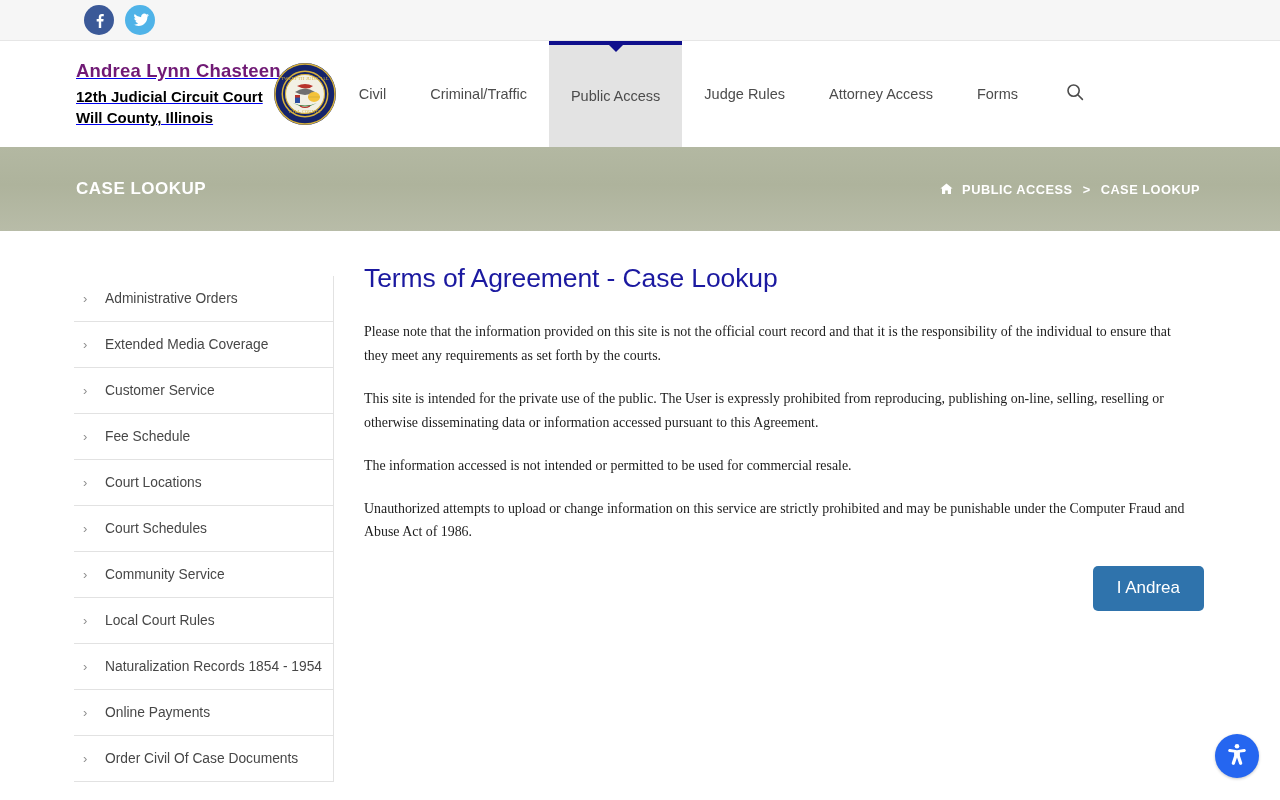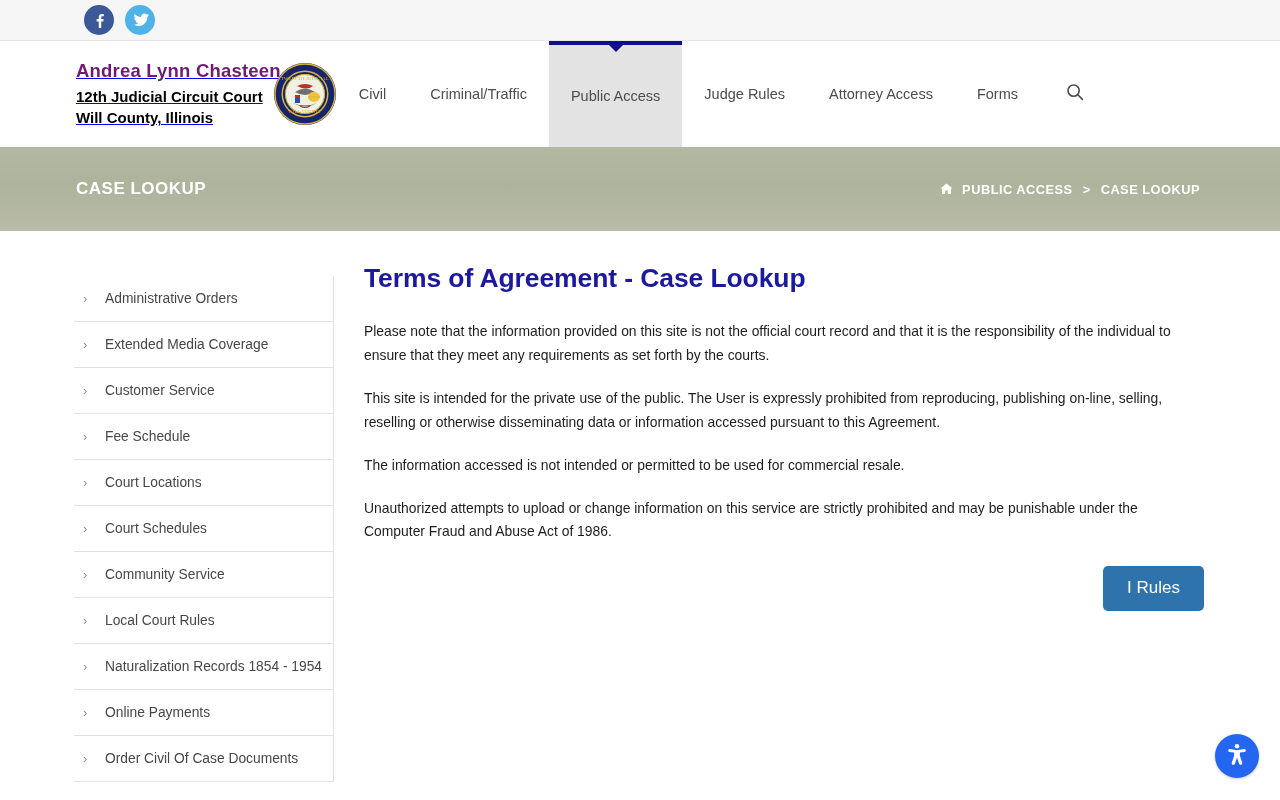--- a/index.html
+++ b/index.html
@@ -183,29 +183,30 @@
 
   .content {
     flex: 1;
     margin-left: 30px;
     margin-top: 32px;
     padding-right: 70px;
   }
   .content h1 {
     margin: 0 0 26px 0;
     font-size: 26.5px;
-    font-weight: bold;
+    font-weight: normal;
     color: #1b19a0;
     letter-spacing: -.1px;
   }
   .content p {
     margin: 0 16px 19px 0;
     font-size: 13.9px;
     line-height: 1.72;
     color: #1d1d1d;
+    font-family: Liberation Serif, serif;
   }
   .agree-wrap {
     display: flex;
     justify-content: flex-end;
     margin-top: 22px;
     padding-right: 6px;
   }
   .agree-btn {
     background: #2f73ac;
     color: #ffffff;
@@ -375,21 +376,21 @@
     </a>
   </aside>
 
   <main class="content">
     <h1>Terms of Agreement - Case Lookup</h1>
     <p>Please note that the information provided on this site is not the official court record and that it is the responsibility of the individual to ensure that they meet any requirements as set forth by the courts.</p>
     <p>This site is intended for the private use of the public. The User is expressly prohibited from reproducing, publishing on-line, selling, reselling or otherwise disseminating data or information accessed pursuant to this Agreement.</p>
     <p>The information accessed is not intended or permitted to be used for commercial resale.</p>
     <p>Unauthorized attempts to upload or change information on this service are strictly prohibited and may be punishable under the Computer Fraud and Abuse Act of 1986.</p>
     <div class="agree-wrap">
-      <button class="agree-btn">I Rules</button>
+      <button class="agree-btn">I Andrea</button>
     </div>
   </main>
 </div>
 
 <div class="a11y-fab">
   <span>
     <svg width="26" height="26" viewBox="0 0 26 26" aria-hidden="true">
       <circle cx="13" cy="5.2" r="2.3" fill="#ffffff"></circle>
       <path fill="#ffffff" d="M4.2 9.3c-.1.9.4 1.6 1.3 1.7l4.6.6v3.1l-2.3 7.1c-.3.9.2 1.8 1.1 2 .9.3 1.8-.2 2-1.1l2.1-6.2 2.1 6.2c.3.9 1.2 1.4 2 1.1.9-.3 1.4-1.2 1.1-2l-2.3-7.1v-3.1l4.6-.6c.9-.1 1.5-.9 1.3-1.7-.1-.9-.9-1.5-1.8-1.4L13 9.3l-7-1.4c-.9-.1-1.7.5-1.8 1.4z"></path>
     </svg>

